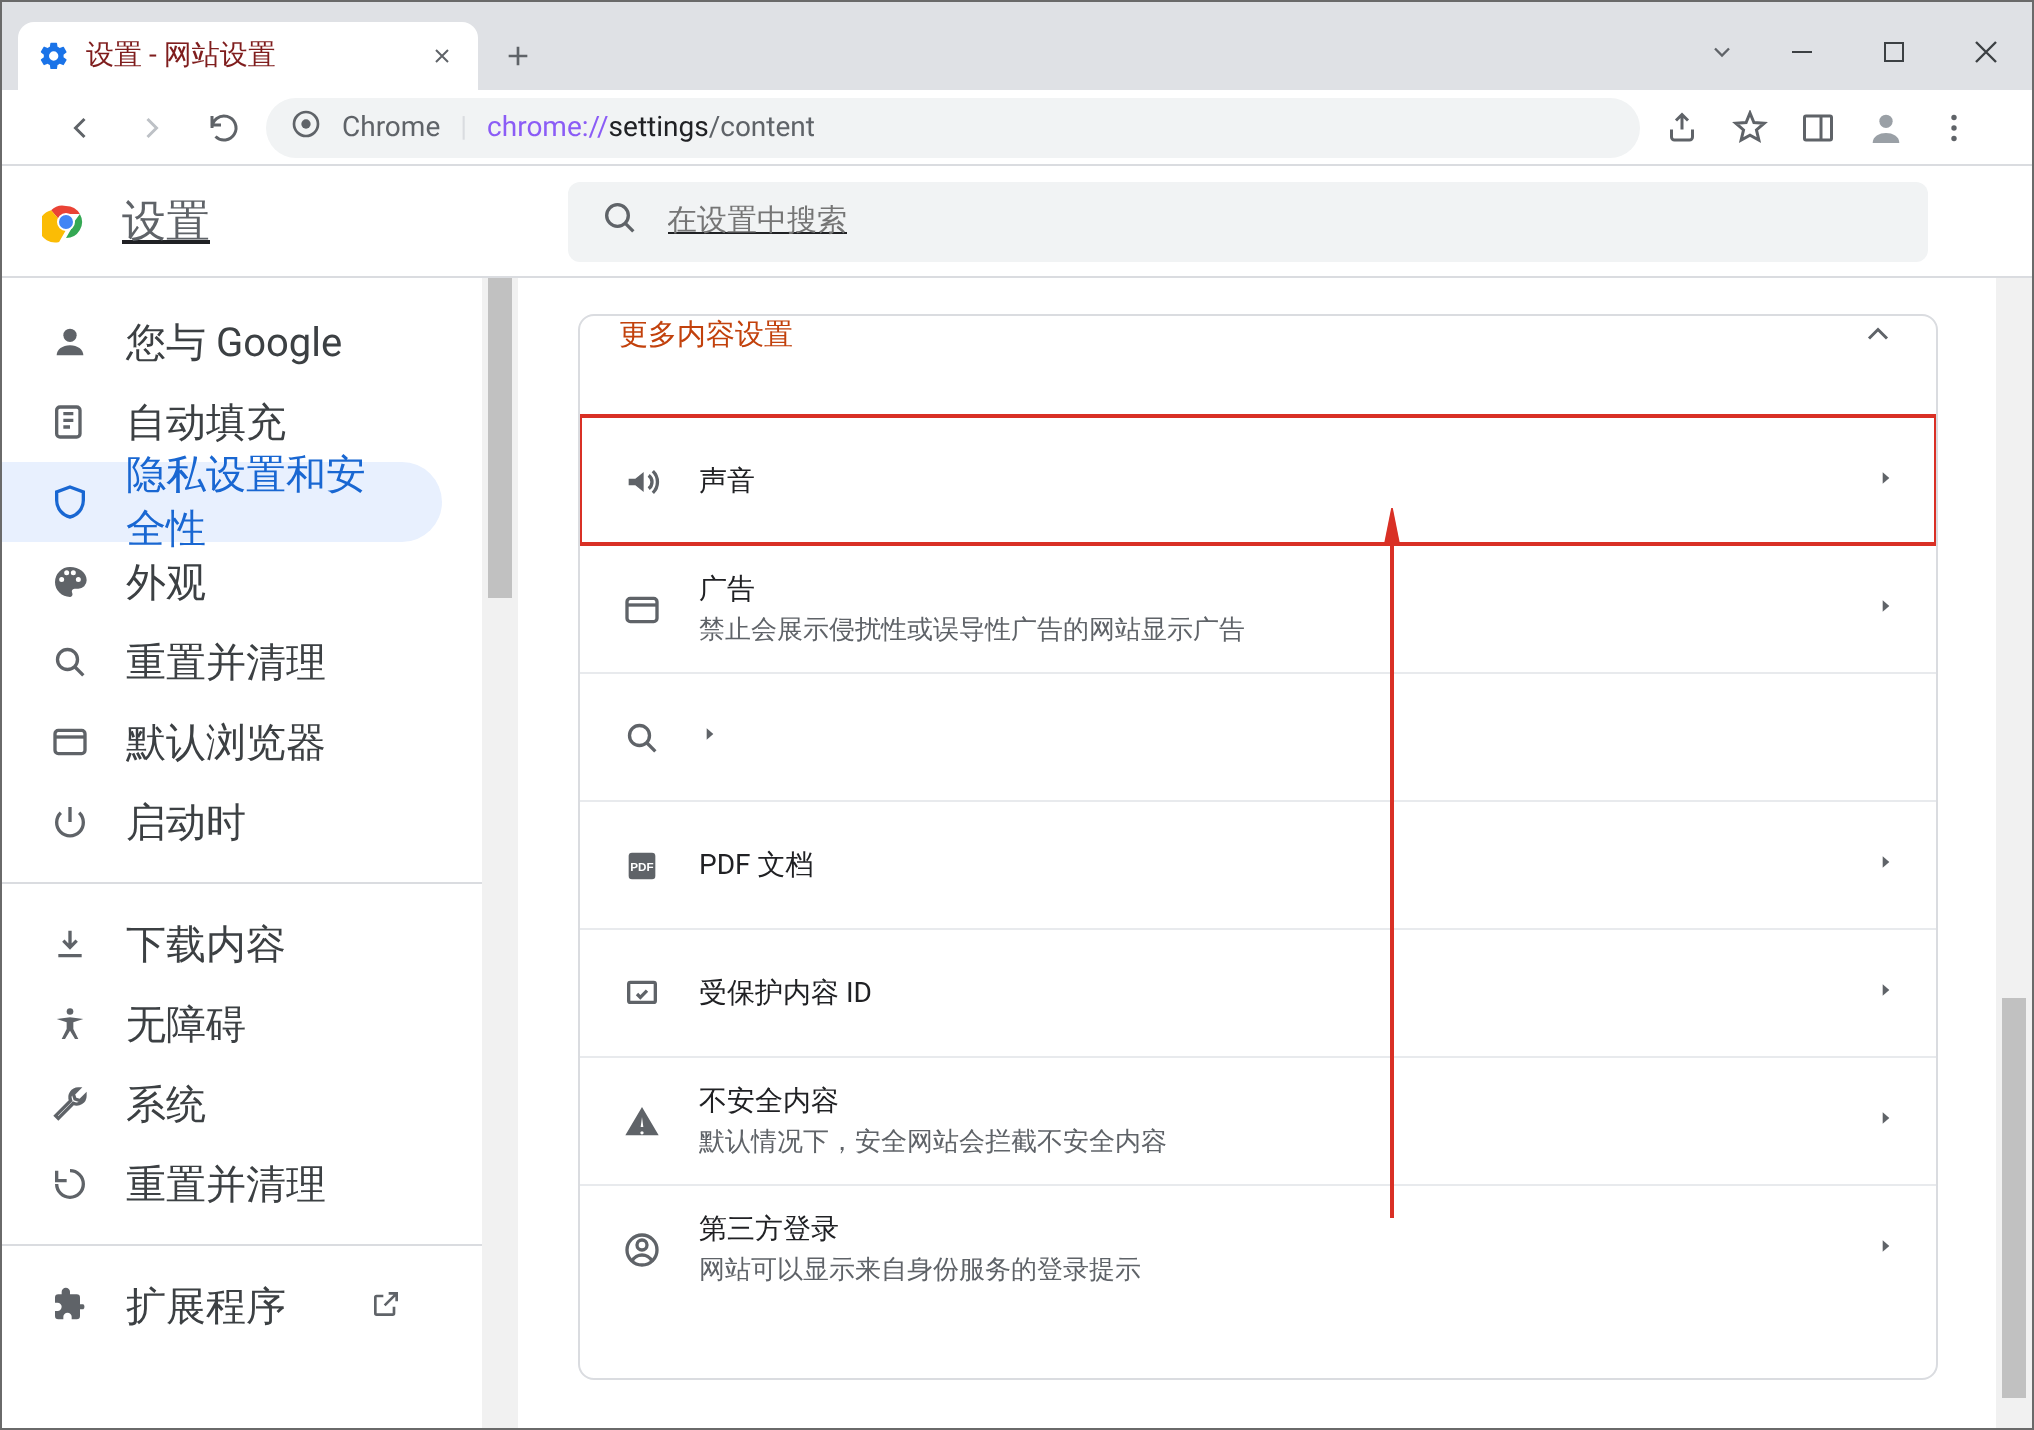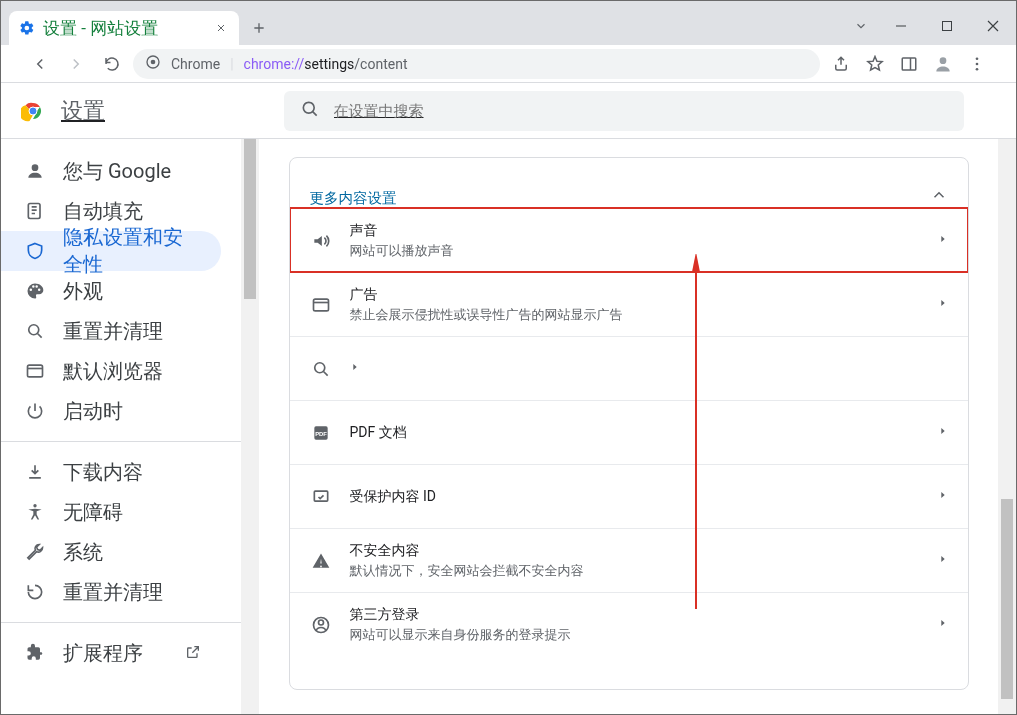--- a/index.html
+++ b/index.html
@@ -2,21 +2,21 @@
 <html><head>
 <meta charset="utf-8">
 <style>
   * { box-sizing: border-box; margin: 0; padding: 0; }
   html, body { width: 1017px; height: 715px; font-family: "Segoe UI", Roboto, Arial, sans-serif; font-size: 13px; color: #202124; overflow: hidden; background: #004050; }
   .window { width: 1017px; height: 715px; background: #fff; display: flex; flex-direction: column; border: 1px solid #6a6a6a; }
 
   
   .titlebar { height: 8px; background: #dfe1e5; }
   .tabstrip { height: 36px; background: #dfe1e5; display: flex; align-items: flex-end; padding-left: 8px; position: relative; }
-  .tab { background: #fff; border-radius: 8px 8px 0 0; height: 34px; min-width: 230px; display: flex; align-items: center; padding: 12px 10px; gap: 8px; font-size: 17px; color: #15803d; }
+  .tab { background: #fff; border-radius: 8px 8px 0 0; height: 34px; min-width: 230px; display: flex; align-items: center; padding: 12px 10px; gap: 8px; font-size: 14px; color: #7f1d1d; }
   .tab .favicon { width: 16px; height: 16px; display:flex; align-items:center; justify-content:center; }
   .tab .favicon svg { width:16px; height:16px; }
   .tab .close { margin-left: auto; width: 16px; height: 16px; display:flex; align-items:center; justify-content:center; color:#5f6368; font-size:14px; }
   .newtab { width: 28px; height: 28px; display:flex; align-items:center; justify-content:center; color:#5f6368; margin-left:6px; margin-bottom:3px; }
   .win-controls { position:absolute; right:0; top:0; display:flex; height:34px; align-items:center; }
   .win-controls .btn { width:46px; height:30px; display:flex; align-items:center; justify-content:center; color:#3c4043; }
   .win-controls .btn svg { width:12px; height:12px; }
   .caret { width:34px; display:flex; align-items:center; justify-content:center; color:#5f6368; }
 
   
@@ -50,21 +50,21 @@
   .nav-icon svg { width:20px; height:20px; }
   .nav-sep { height:1px; background:#dadce0; margin:10px 0 10px 0; }
   .nav-item .ext-arrow { margin-left:auto; color:#5f6368; }
 
   .main-wrap { flex:1; display:flex; overflow:hidden; background:#fff; }
   .main { flex:1; overflow-y:auto; padding:18px 24px 24px 24px; display:flex; justify-content:center; }
   .main-track { width:18px; background:#f1f1f1; position:relative; }
   .main-thumb { position:absolute; left:3px; width:12px; background:#c1c1c1; top:360px; height:200px; }
 
   .card { width:680px; border:1px solid #dadce0; border-radius:8px; overflow:hidden; background:#fff; }
-  .section-header { height:50px; display:flex; align-items:flex-end; padding:0 20px; font-size:14.5px; color:#0369a1;gap:22px; }
+  .section-header { height:50px; display:flex; align-items:flex-start; padding:0 20px; font-size:14.5px; color:#c2410c;gap:22px; }
   .section-header .chevron { margin-left:auto; color:#5f6368; }
   .row { min-height:64px; display:flex; align-items:center; padding:12px 20px; border-top:1px solid #e8eaed; cursor:pointer; gap:18px; }
   .row.highlight { outline:2px solid #d93025; outline-offset:-1px; }
   .row-icon { width:22px; height:22px; color:#5f6368; display:flex; align-items:center; justify-content:center; flex-shrink:0; }
   .row-icon svg { width:20px; height:20px; }
   .row-text { flex:1; }
   .row-title { font-size:14px; color:#202124; }
   .row-sub { font-size:13px; color:#5f6368; margin-top:2px; }
   .row-arrow { color:#5f6368; }
 
@@ -338,21 +338,20 @@
 
           <div class="row highlight">
             <span class="row-icon">
                 <svg viewBox="0 0 24 24" fill="currentColor">
                   <path d="M4 10v4h4l5 4V6L8 10z"></path>
                   <path d="M16 8a5 5 0 010 8M18.5 5.5a9 9 0 010 13" fill="none" stroke="currentColor" stroke-width="2"></path>
                 </svg>
               </span>
             <div class="row-text">
               <div class="row-title">声音</div>
-              <div class="row-sub">网站可以播放声音</div>
             </div>
             <span class="row-arrow"><svg viewBox="0 0 24 24" width="10" height="14" fill="currentColor">
                   <path d="M8 5l8 7-8 7z"></path>
                 </svg></span>
           </div>
 
           <div class="row">
             <span class="row-icon">
                 <svg viewBox="0 0 24 24" fill="none" stroke="currentColor" stroke-width="2">
                   <rect x="3" y="5" width="18" height="14" rx="2"></rect>

